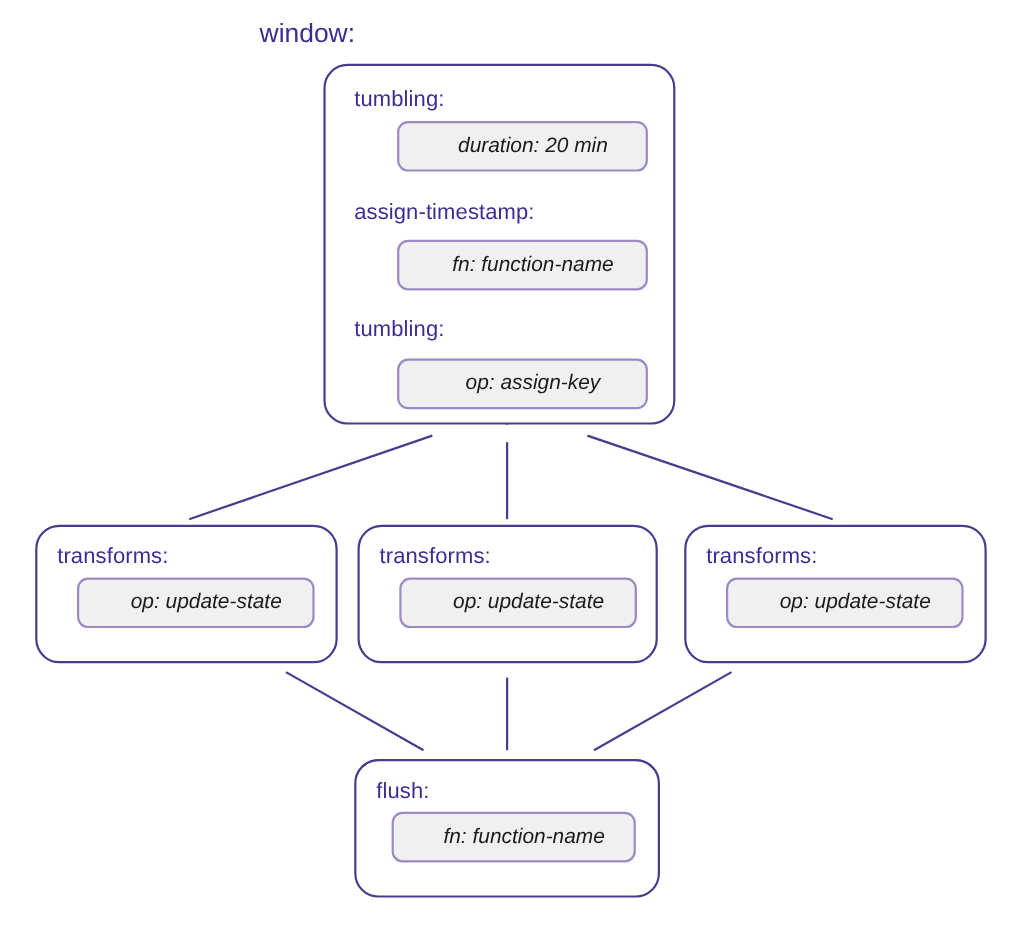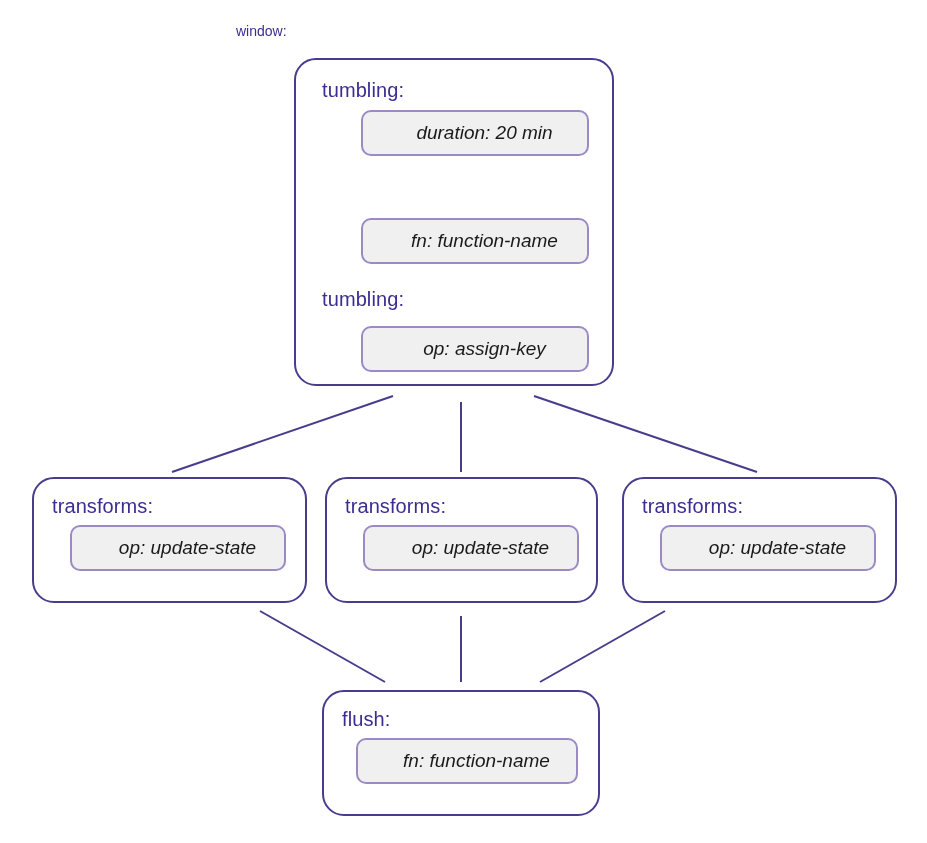--- a/index.html
+++ b/index.html
@@ -64,21 +64,21 @@
     line-height: 20px;
     white-space: nowrap;
   }
 
   
   #root-title {
     position: absolute;
     left: 236px;
     top: 19px;
     color: #3b2d91;
-    font-size: 14px;
+    font-size: 24px;
     line-height: 24px;
     white-space: nowrap;
   }
 </style>
 </head>
 <body>
 
 <div id="diagram-root">
 
   <svg id="connector-layer" viewBox="0 0 927 843" width="927" height="843">
@@ -102,20 +102,21 @@
 
   <div id="root-title">window:</div>
 
   <div class="group-box" style="left:294px; top:58px; width:320px; height:328px;text-align:right;">
 
     <div class="group-label" style="left:26px; top:19px;">tumbling:</div>
     <div class="leaf-box" style="left:65px; top:50px; width:228px; height:46px;">
       <span class="leaf-text">duration: 20 min</span>
     </div>
 
+    <div class="group-label" style="left:26px; top:122px;">assign-timestamp:</div>
     <div class="leaf-box" style="left:65px; top:158px; width:228px; height:46px;">
       <span class="leaf-text">fn: function-name</span>
     </div>
 
     <div class="group-label" style="left:26px; top:228px;">tumbling:</div>
     <div class="leaf-box" style="left:65px; top:266px; width:228px; height:46px;">
       <span class="leaf-text">op: assign-key</span>
     </div>
   </div>
 

